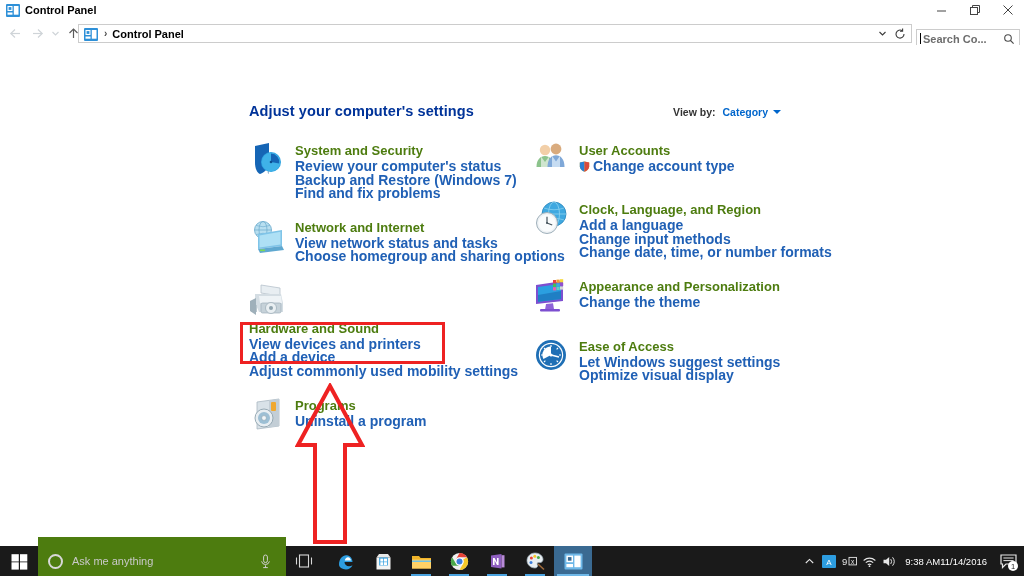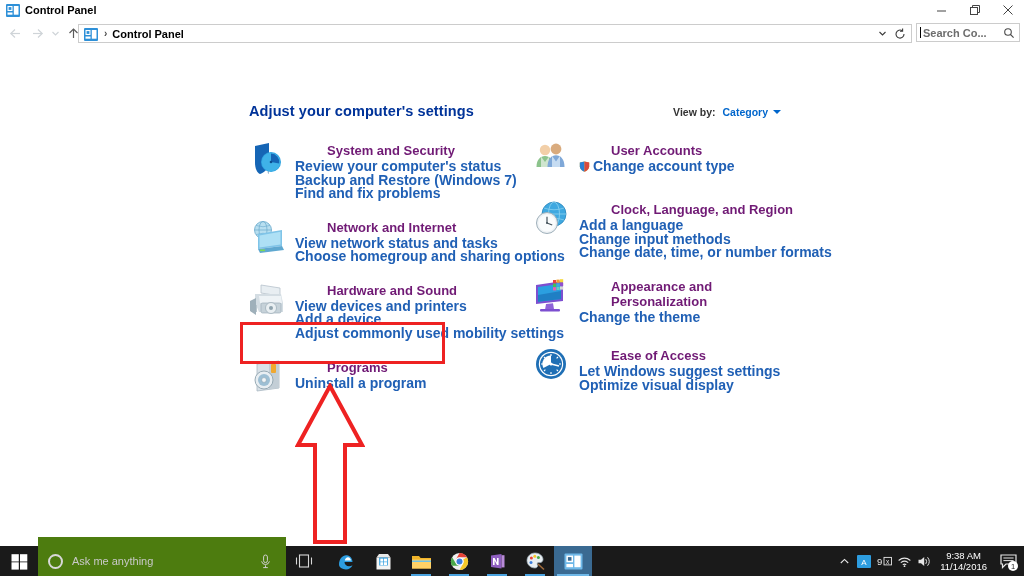--- a/index.html
+++ b/index.html
@@ -113,21 +113,21 @@
     align-items: center;
     padding-right: 2px;
   }
   #crumbbox .cb-chev, #crumbbox .cb-refresh {
     width: 18px; height: 17px;
     display:flex; align-items:center; justify-content:center;
     color:#3b3b3b;
   }
   #searchbox {
     position: absolute;
-    right: 4px; top: 2px;
+    right: 4px; top: 8px;
     width: 104px; height: 19px;
     border: 1px solid #cccccc;
     background: #ffffff;
     box-sizing: border-box;
     display: flex;
     align-items: center;
   }
   #searchbox .caret {
     width: 1px; height: 11px;
     background: #000;
@@ -199,21 +199,21 @@
     position: relative;
   }
   .cat-body { padding-top: 2px; }
   .cat-title {
     font-size: 13px;
     color: #1c6b5f;
     line-height: 15px;
     margin-bottom: 2px;
     cursor: pointer;
   }
-  .cat-title.teal { color: #701a75; margin-left: 32px; }
+  .cat-title.teal { color: #4d7c0f; }
   .cat-link {
     font-size: 14px;
     color: #2060b5;
     line-height: 13.5px;
     cursor: pointer;
     white-space: nowrap;
   }
   .cat-link.with-shield {
     display: flex;
     align-items: center;
@@ -322,21 +322,21 @@
     padding-right: 3px;
   }
   .tray-ic {
     width: 20px; height: 30px;
     display: flex; align-items: center; justify-content: center;
     color: #e6e6e6;
     flex: 0 0 auto;
   }
   #clock {
     display: flex;
-    flex-direction: column;
+    flex-direction: row;
     align-items: center;
     justify-content: center;
     height: 30px;
     margin: 0 8px 0 6px;
     line-height: 11px;
   }
   #clock div { font-size: 9.5px; color: #ffffff; white-space: nowrap; }
   #notif {
     width: 26px; height: 30px;
     display: flex; align-items: center; justify-content: center;
@@ -505,21 +505,21 @@
             <rect x="11" y="31.5" width="5" height="1.6" fill="#7ed957"></rect>
           </svg>
         </div>
         <div class="cat-body">
           <div class="cat-title teal">Network and Internet</div>
           <div class="cat-link">View network status and tasks</div>
           <div class="cat-link">Choose homegroup and sharing options</div>
         </div>
       </div>
 
-      <div class="cat" style="margin-bottom:18px;">
+      <div class="cat" style="margin-bottom:18px;flex-direction:column;">
         <div class="cat-icon">
           <svg width="38" height="38" viewBox="0 0 38 38">
             <path d="M12,4 L31,7 L31,15 L12,12 Z" fill="#e8eef2" stroke="#b6c2cb" stroke-width="0.8"></path>
             <path d="M6,13 L32,13 L34,22 L34,31 L10,31 L6,22 Z" fill="#d4dde3"></path>
             <path d="M10,15 L32,15 L33,22 L11,22 Z" fill="#eef3f6"></path>
             <rect x="12" y="22" width="20" height="10" rx="1.5" fill="#c6d2d9" stroke="#9fb0ba" stroke-width="0.7"></rect>
             <circle cx="22" cy="27" r="5.5" fill="#e9eff2" stroke="#9fb0ba" stroke-width="0.8"></circle>
             <circle cx="22" cy="27" r="2" fill="#8fa3ae"></circle>
             <path d="M2,24 L8,24 L8,31 L2,31 Z" fill="#b9c6cd"></path>
             <path d="M1,20 L7,17 L7,34 L1,30 Z" fill="#9fb0ba"></path>

